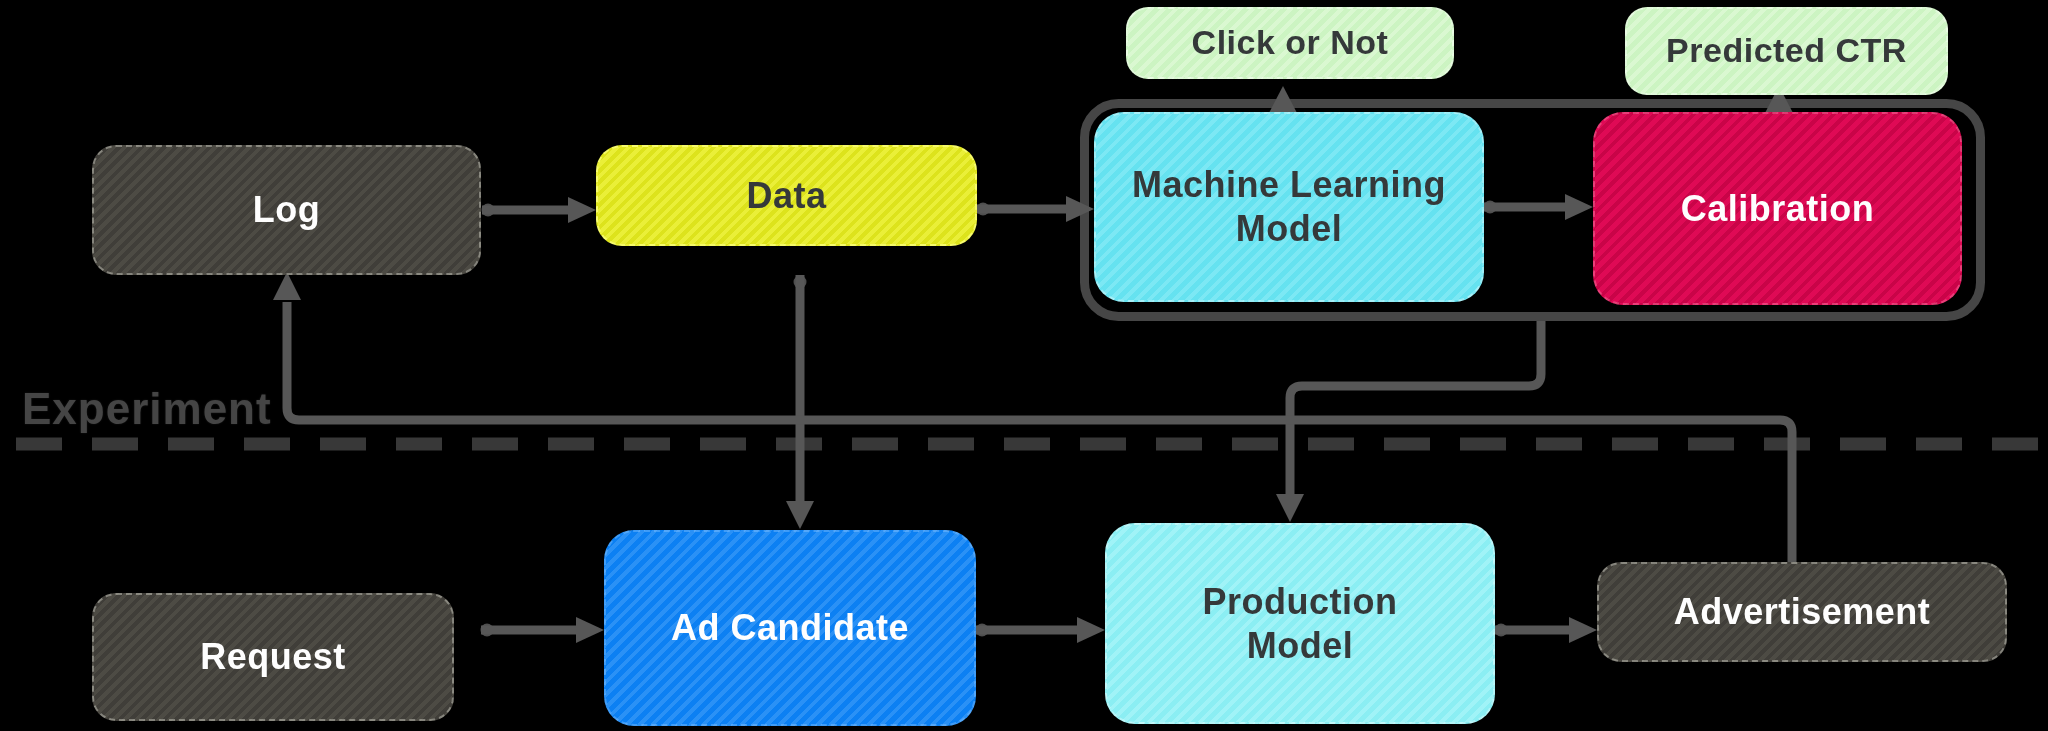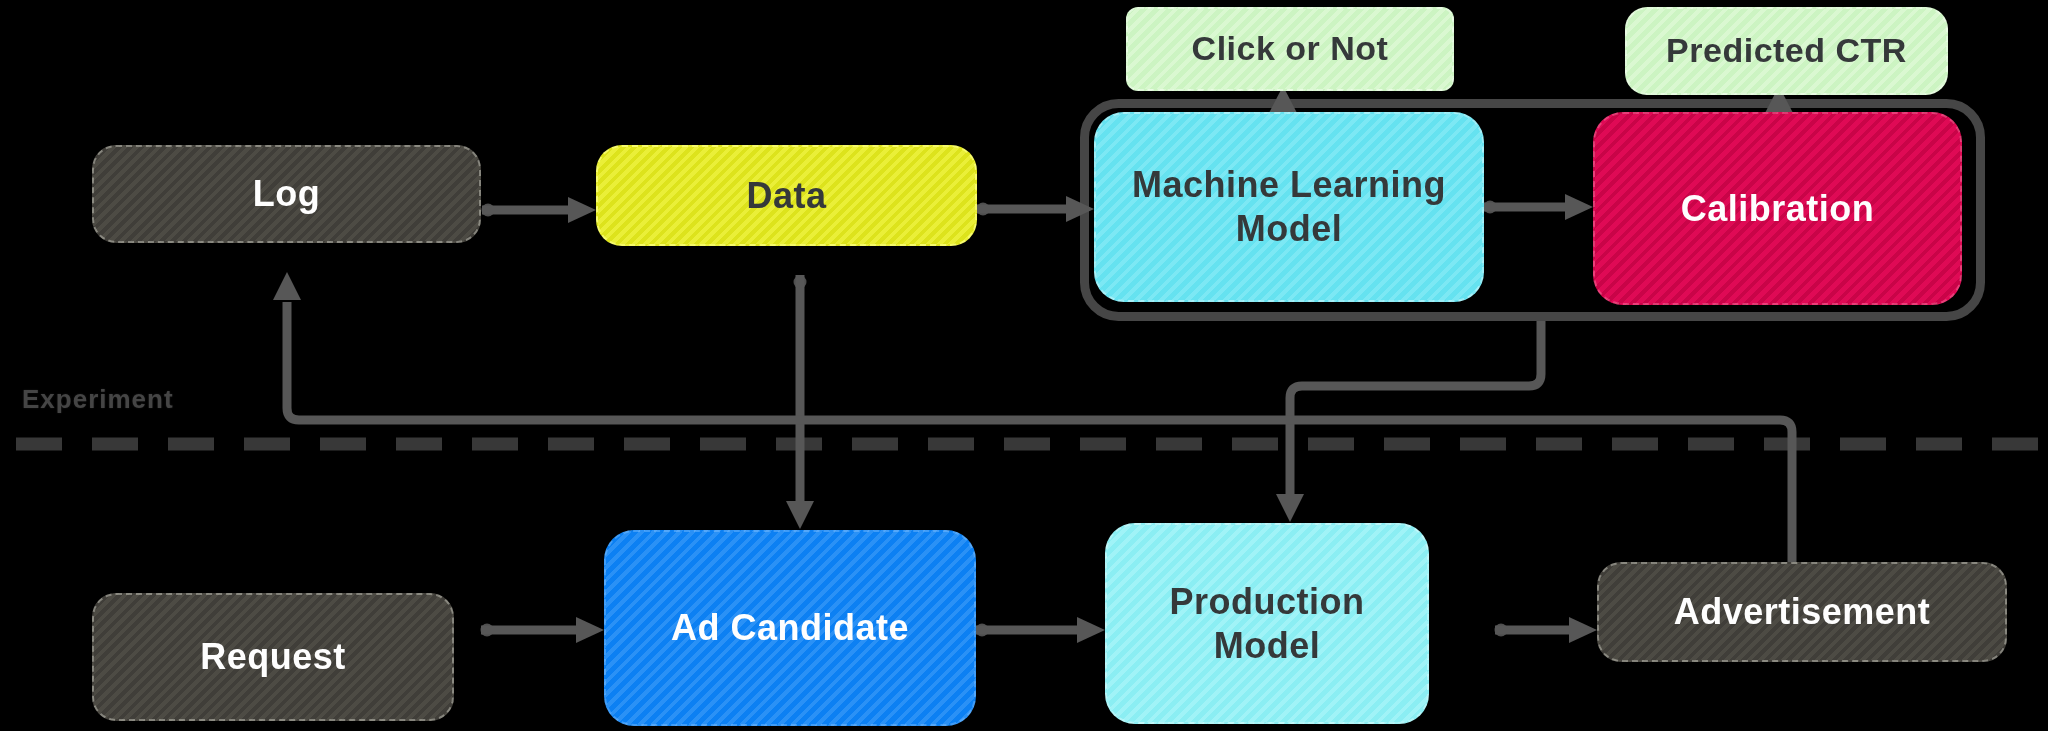--- a/index.html
+++ b/index.html
@@ -67,34 +67,34 @@
     border-radius:30px;
   }
   .blue{
     background:repeating-linear-gradient(135deg,var(--node-blue) 0 5px,var(--node-blue-stripe) 5px 9px);
     color:var(--text-light);
     border:2px dashed rgba(160,210,255,.35);
     border-radius:30px;
   }
   .section-label{
     position:absolute;z-index:2;
-    font-weight:700;font-size:26px;letter-spacing:1px;
+    font-weight:700;font-size:44px;letter-spacing:1px;
     color:var(--section-label);
     text-shadow:0 0 2px #1a1a1a;
   }
   
-  .n-log{left:92px;top:145px;width:389px;height:98px;}
+  .n-log{left:92px;top:145px;width:389px;height:130px;}
   .n-data{left:596px;top:145px;width:381px;height:101px;}
-  .n-click{left:1126px;top:7px;width:328px;height:84px;border-radius:12px;}
+  .n-click{left:1126px;top:7px;width:328px;height:72px;}
   .n-pctr{left:1625px;top:7px;width:323px;height:88px;}
   .n-ml{left:1094px;top:112px;width:390px;height:190px;}
   .n-cal{left:1593px;top:112px;width:369px;height:193px;}
   .n-req{left:92px;top:569px;width:362px;height:128px;margin-top:24px;}
   .n-adc{left:604px;top:530px;width:372px;height:196px;}
-  .n-prod{left:1105px;top:523px;width:324px;height:201px;}
+  .n-prod{left:1105px;top:523px;width:390px;height:201px;}
   .n-adv{left:1597px;top:562px;width:410px;height:100px;}
   .w340{max-width:345px;}
   .w280{max-width:280px;}
   .lbl-exp{left:22px;top:384px;}
   .lbl-prod{left:22px;top:458px;}
 </style>
 </head>
 <body>
 
 <div class="canvas">

